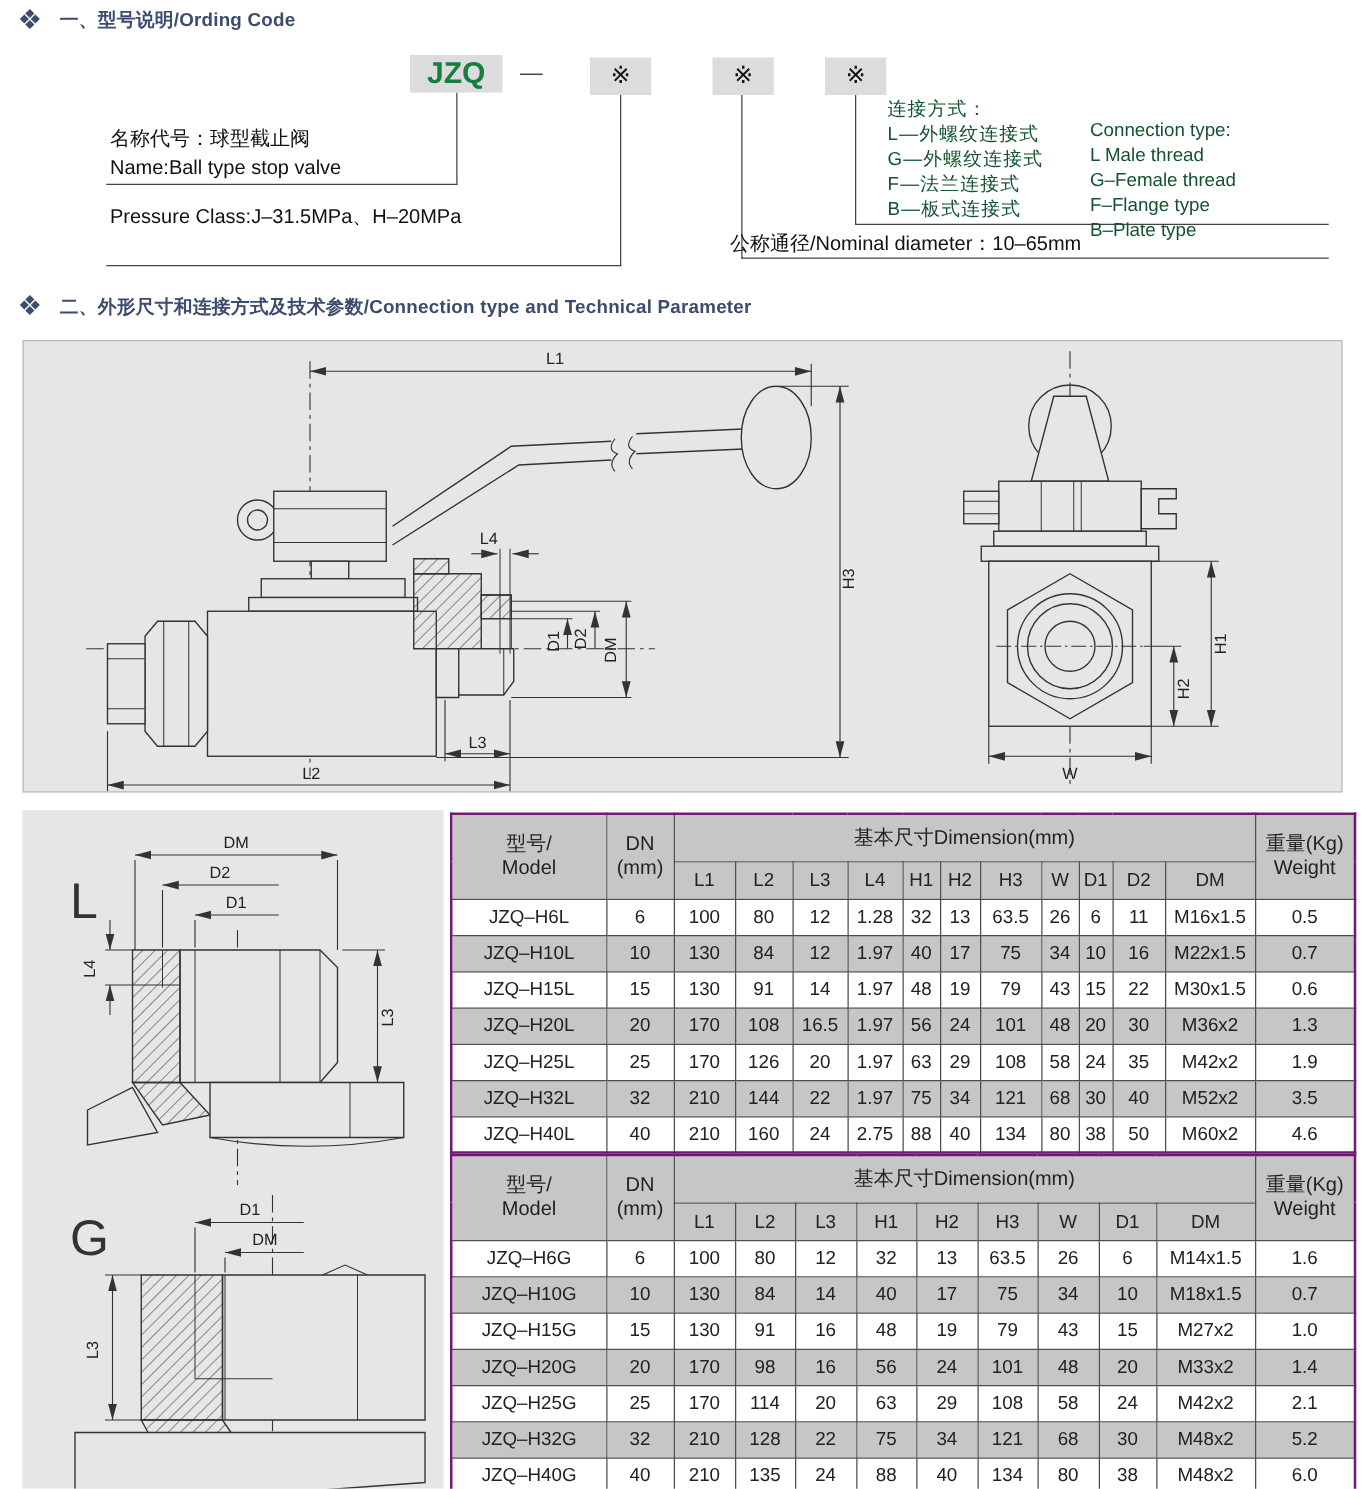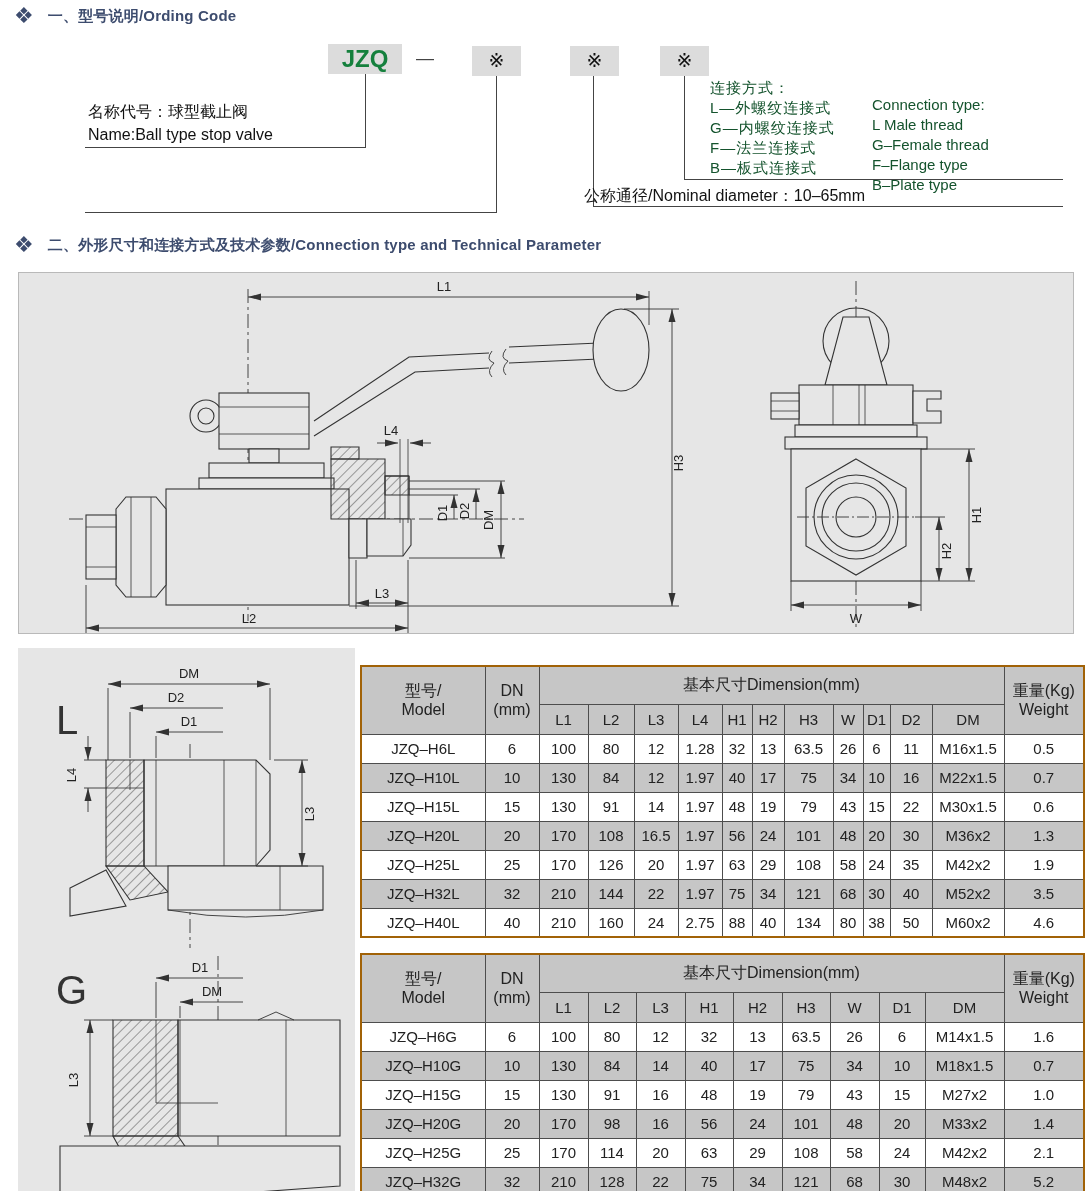--- a/index.html
+++ b/index.html
@@ -38,21 +38,21 @@
   
   .panel { position:absolute; background:#e6e6e6; }
   #top-panel { left:18px; top:272px; width:1056px; height:362px; border:1px solid #b9b9b9; }
   #bl-panel  { left:18px; top:648px; width:337px; height:543px; }
 
   
   #tables-wrap { position:absolute; left:360px; top:650px; width:723px; }
   table.spec { border-collapse:collapse; table-layout:fixed; width:723px; font-size:15px; color:#222; }
   table.spec th, table.spec td { border:1px solid #4d4d4d; text-align:center; vertical-align:middle;
                                  padding:0; overflow:hidden; white-space:nowrap; }
-  table.spec { border:2px solid #a16207;margin-top:15px; }
+  table.spec { border:2px solid #701a75; }
   table.spec thead th { background:#c6c6c6; font-weight:normal; }
   tr.h1row th { height:38px; font-size:16px; }
   tr.h2row th { height:30px; font-size:15px; }
   table.spec tbody td { height:29px; background:#ffffff; }
   table.spec tbody tr.shade td { background:#c6c6c6; }
   th .two-line { display:block; line-height:19px; }
 
   
   svg text { font-family:"Liberation Sans","DejaVu Sans",sans-serif; font-size:13px; fill:#222; stroke:none; }
   svg text.big { font-size:40px; fill:#333; }
@@ -76,26 +76,27 @@
   <div id="code-dash">—</div>
   <div class="code-box star-box" id="star1">※</div>
   <div class="code-box star-box" id="star2">※</div>
   <div class="code-box star-box" id="star3">※</div>
 
   <div class="ann" id="name-block">
     <div>名称代号：球型截止阀</div>
     <div>Name:Ball type stop valve</div>
   </div>
   <div class="ann" id="pressure-block">
+    <div>Pressure Class:J–31.5MPa、H–20MPa</div>
   </div>
   <div class="ann" id="nominal-text">公称通径/Nominal diameter：10–65mm</div>
   <div class="conn-list" id="conn-cn">
       <div>连接方式：</div>
       <div>L—外螺纹连接式</div>
-      <div>G—内螺纹连接式</div>
+      <div>G—外螺纹连接式</div>
       <div>F—法兰连接式</div>
       <div>B—板式连接式</div>
     </div>
   <div class="conn-list" id="conn-en">
       <div>Connection type:</div>
       <div>L  Male thread</div>
       <div>G–Female thread</div>
       <div>F–Flange type</div>
       <div>B–Plate type</div>
     </div>

